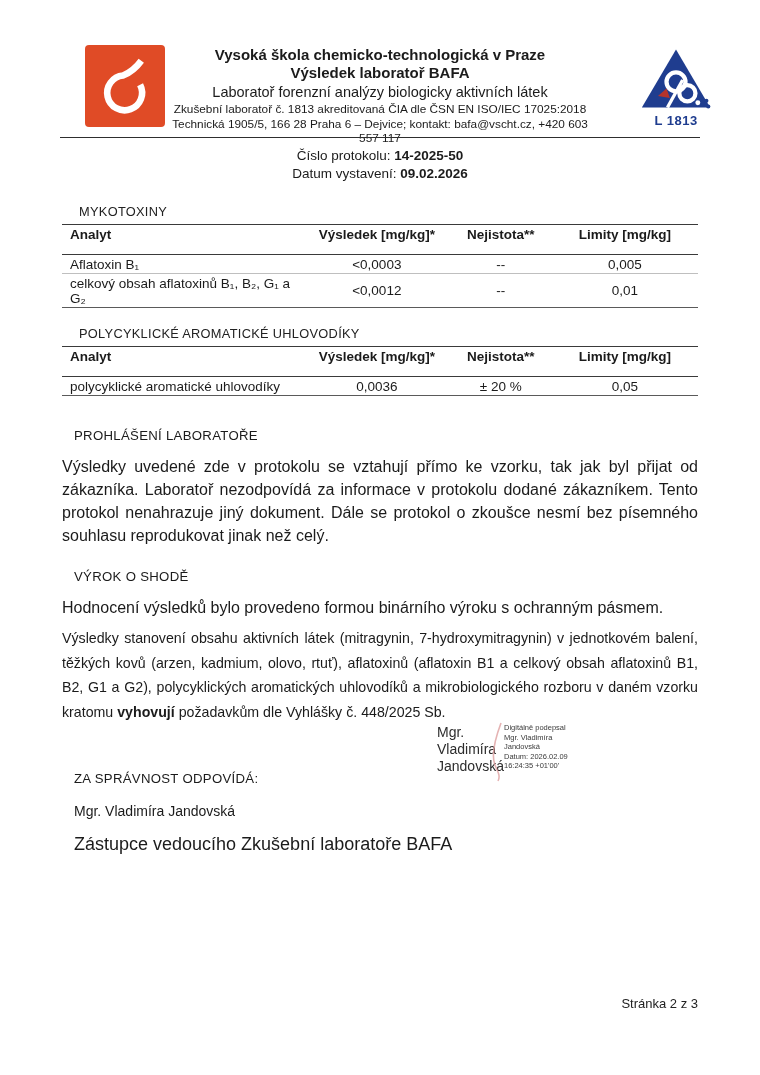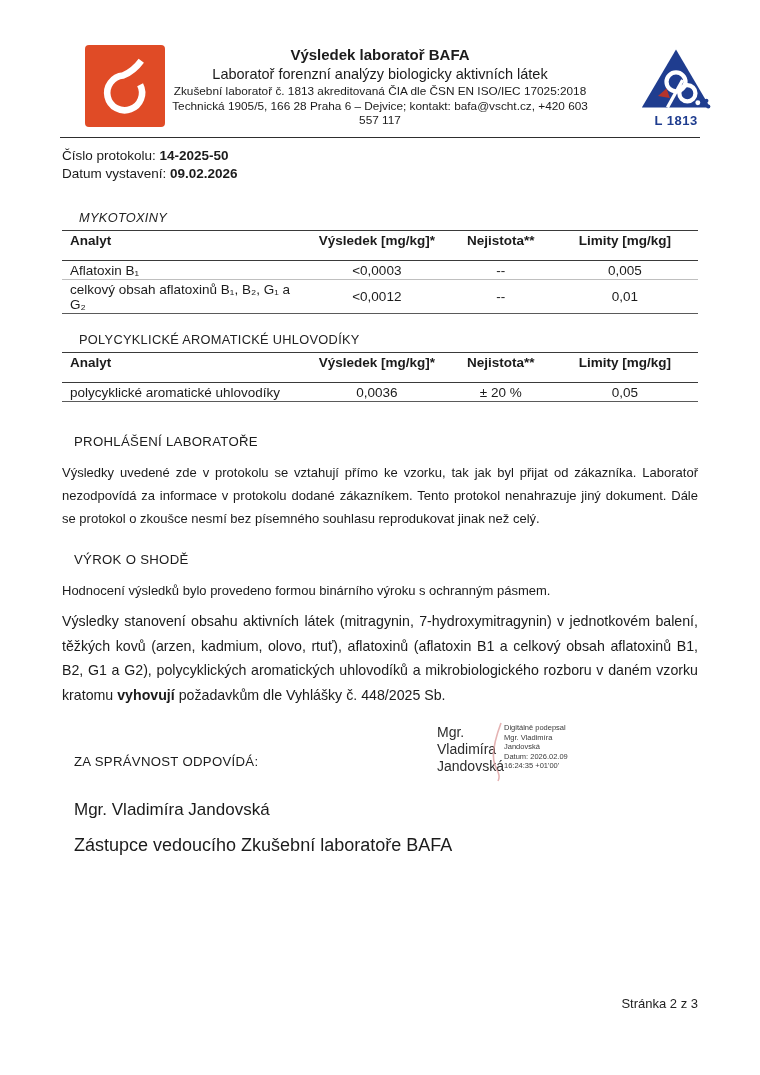--- a/index.html
+++ b/index.html
@@ -30,50 +30,50 @@
     position:absolute; left:636px; top:47px; width:80px;
     text-align:center;
   }
   .cia-number { font-size:13px; font-weight:bold; color:#1F3D8F; margin-top:-2px; letter-spacing:.5px; }
   .header-rule {
     position:absolute; left:60px; right:60px; top:137px;
     border-top:1.6px solid #2e2e2e;
   }
   
   .main { position:absolute; left:62px; top:147px; width:636px; }
-  .proto-line { font-size:13.5px; line-height:18px; }
+  .proto-line { font-size:13.5px; line-height:18px;text-align:center; }
   .proto-line b { font-weight:bold; }
   .section-label {
     font-size:12.8px; letter-spacing:.3px; color:#222;
     padding-left:17px;
   }
-  .label-myko { margin-top:27px; margin-bottom:5px;font-style:italic; }
+  .label-myko { margin-top:21px; margin-bottom:5px; }
   .label-pau  { margin-top:18px; margin-bottom:5px; }
   table { width:100%; border-collapse:collapse; font-size:13.5px; border-top:1.7px solid #3a3a3a; }
   col.c1{width:38%;} col.c2{width:23%;} col.c3{width:16%;} col.c4{width:23%;}
   thead th {
     font-weight:bold; text-align:center; padding:2px 4px 12px;
     border-bottom:1.7px solid #3a3a3a;
   }
   thead th.first { text-align:left; padding-left:8px; }
   tbody td { text-align:center; padding:1.5px 4px; border-bottom:1px solid #bfbfbf; }
   tbody td.first { text-align:left; padding-left:8px; }
   tbody tr:last-child td { border-bottom:1.7px solid #5a5a5a; }
   .para-title { font-size:13.2px; letter-spacing:.3px; padding-left:12px; }
   .t-decl { margin-top:32px; }
   .t-verdict { margin-top:22px; }
   .body-para {
-    font-size:13px; line-height:23px; text-align:justify; margin-top:12px;
+    font-size:16px; line-height:23px; text-align:justify; margin-top:12px;
   }
   .verdict-para {
     font-size:14.2px; line-height:24.5px; text-align:justify; margin-top:7px;
   }
   .verdict-para b { font-weight:bold; }
   .sig-title { font-size:13.2px; letter-spacing:.3px; padding-left:12px; margin-top:47px; }
-  .sig-name  { font-size:17px; padding-left:12px; margin-top:31px; }
+  .sig-name  { font-size:14px; padding-left:12px; margin-top:17px; }
   .sig-role  { font-size:18px;  padding-left:12px; margin-top:15px; }
   
   .digital-sig { position:absolute; left:437px; top:721px; width:220px; height:70px; }
   .ds-big { position:absolute; left:0; top:3px; font-size:14px; line-height:17px; color:#2d2d2d; }
   .ds-swoosh { position:absolute; left:50px; top:0; }
   .ds-small {
     position:absolute; left:67px; top:2px;
     font-size:7.5px; line-height:9.6px; color:#3a3a3a; white-space:nowrap;
   }
   .footer {
@@ -88,20 +88,21 @@
 
   <div class="logo-red">
     <span>
       <svg width="62" height="66" viewBox="0 0 80 82">
         <path d="M61 11 C53 22 45 27 37.5 30 A22.5 22.5 0 1 0 59.5 42" fill="none" stroke="#ffffff" stroke-width="8.5" stroke-linecap="butt"></path>
       </svg>
     </span>
   </div>
 
   <div class="org-block">
+    <div class="org-line-bold">Vysoká škola chemicko-technologická v Praze</div>
     <div class="org-line-bold">Výsledek laboratoř BAFA</div>
     <div class="org-line-reg">Laboratoř forenzní analýzy biologicky aktivních látek</div>
     <div class="org-line-sm">Zkušební laboratoř č. 1813 akreditovaná ČIA dle ČSN EN ISO/IEC 17025:2018</div>
     <div class="org-line-sm">Technická 1905/5, 166 28 Praha 6 – Dejvice; kontakt: bafa@vscht.cz, +420 603 557 117</div>
   </div>
 
   <div class="cia-block">
     <span>
       <svg width="74" height="64" viewBox="0 0 78 66">
         <path d="M39 2 L75 63 L3 63 Z" fill="#1F3D8F"></path>

